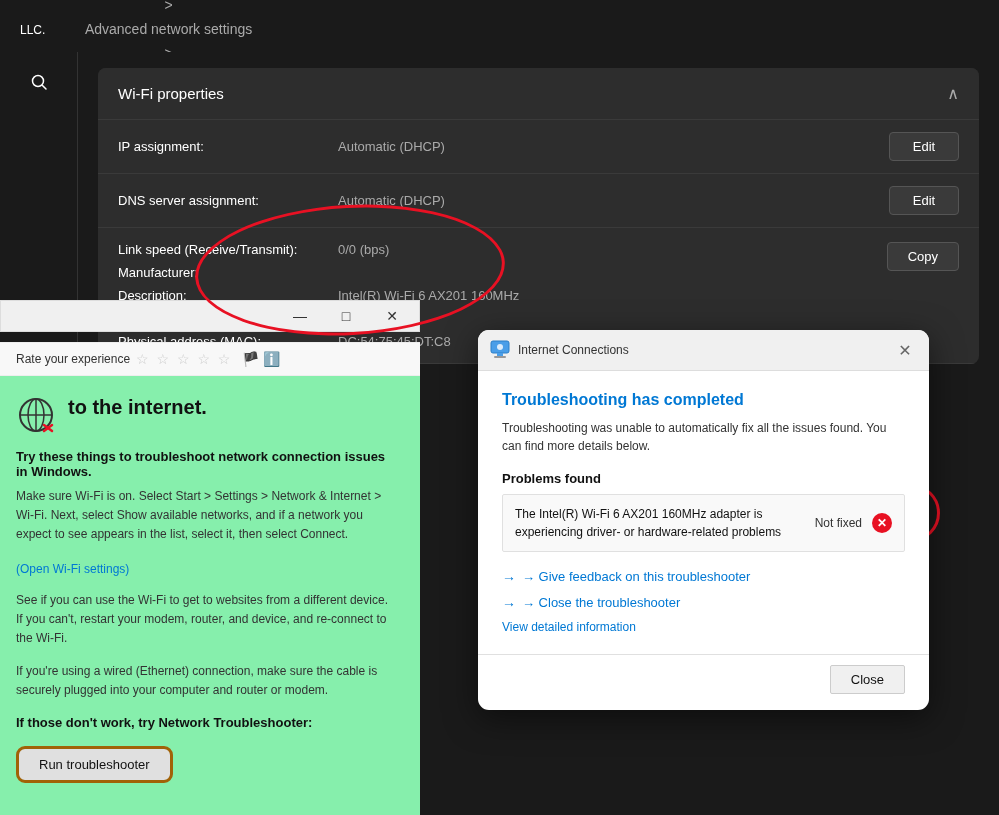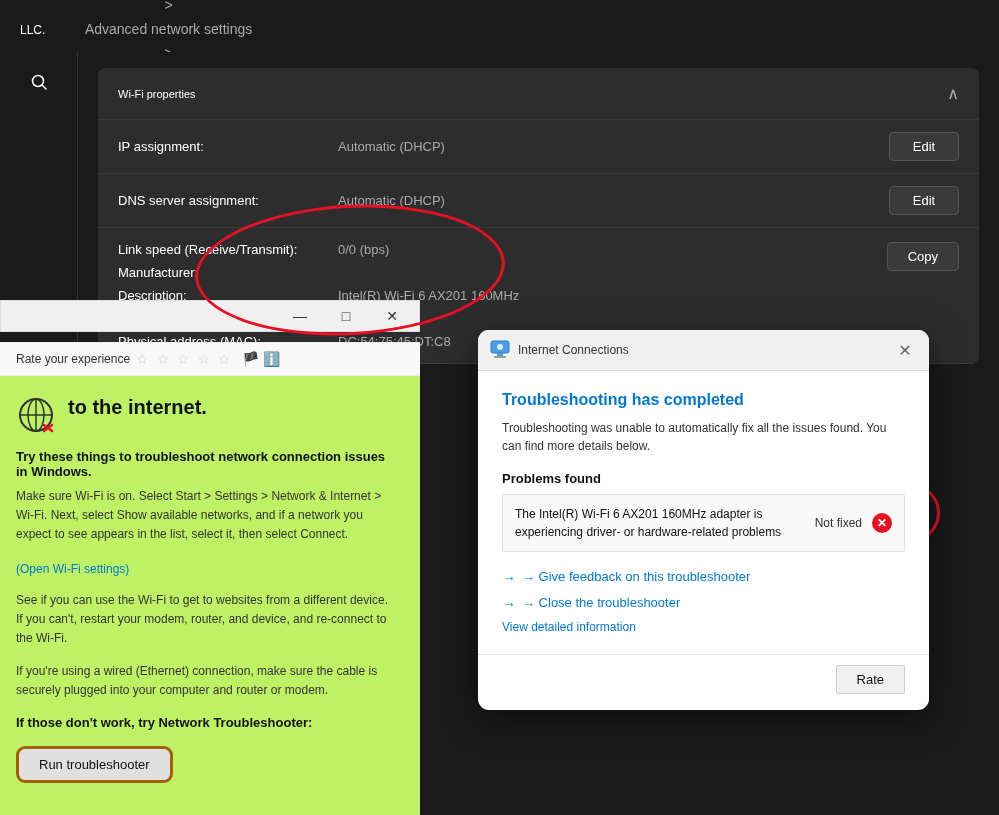--- a/index.html
+++ b/index.html
@@ -58,21 +58,21 @@
     .wifi-card-header {
       background: #2d2d2d;
       padding: 16px 20px;
       display: flex;
       justify-content: space-between;
       align-items: center;
       border-bottom: 1px solid #3a3a3a;
     }
     .wifi-card-header-title {
       color: #fff;
-      font-size: 11px;
+      font-size: 15px;
       font-weight: 500;
     }
     .chevron-up {
       color: #aaa;
       font-size: 16px;
     }
 
     
     .prop-row {
       display: flex;
@@ -322,21 +322,21 @@
     }
     .stars { color: #ccc; font-size: 14px; letter-spacing: 2px; }
     .rating-icons { color: #aaa; font-size: 14px; margin-left: 6px; }
 
     
     .trouble-content {
       position: absolute;
       top: 375px;
       left: 0;
       width: 420px;
-      background: #bef264;
+      background: #86efac;
       z-index: 5;
       padding: 20px 24px 20px 16px;
       bottom: 0;
       overflow: hidden;
     }
     .trouble-headline {
       font-size: 20px;
       font-weight: 700;
       color: #111;
       margin-bottom: 16px;
@@ -531,19 +531,19 @@
     </a>
     <a class="dialog-link">
       <span class="link-arrow">→</span>
       <span>→ Close the troubleshooter</span>
     </a>
 
     <a class="view-details-link">View detailed information</a>
   </div>
 
   <div class="dialog-footer">
-    <button class="close-btn-dialog">Rate</button>
+    <button class="close-btn-dialog">Close</button>
   </div>
 </div>
 
 <div class="red-circle-annotation" style="top: 205px; left: 195px; width: 310px; height: 130px; transform: rotate(-3deg);"></div>
 
 <div class="red-circle-annotation" style="top: 484px; left: 480px; width: 460px; height: 58px; border-radius: 30px;"></div>
 
 </body></html>

